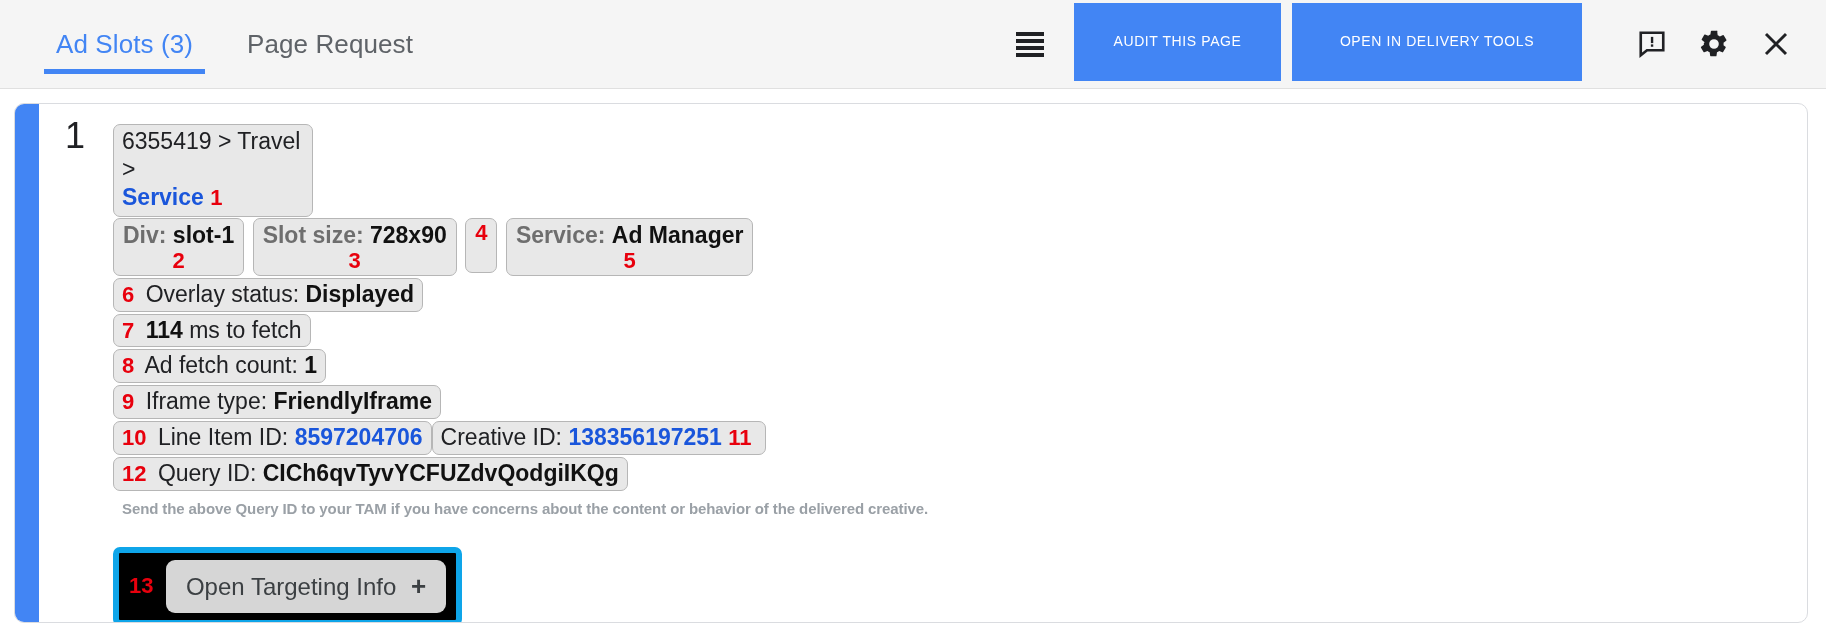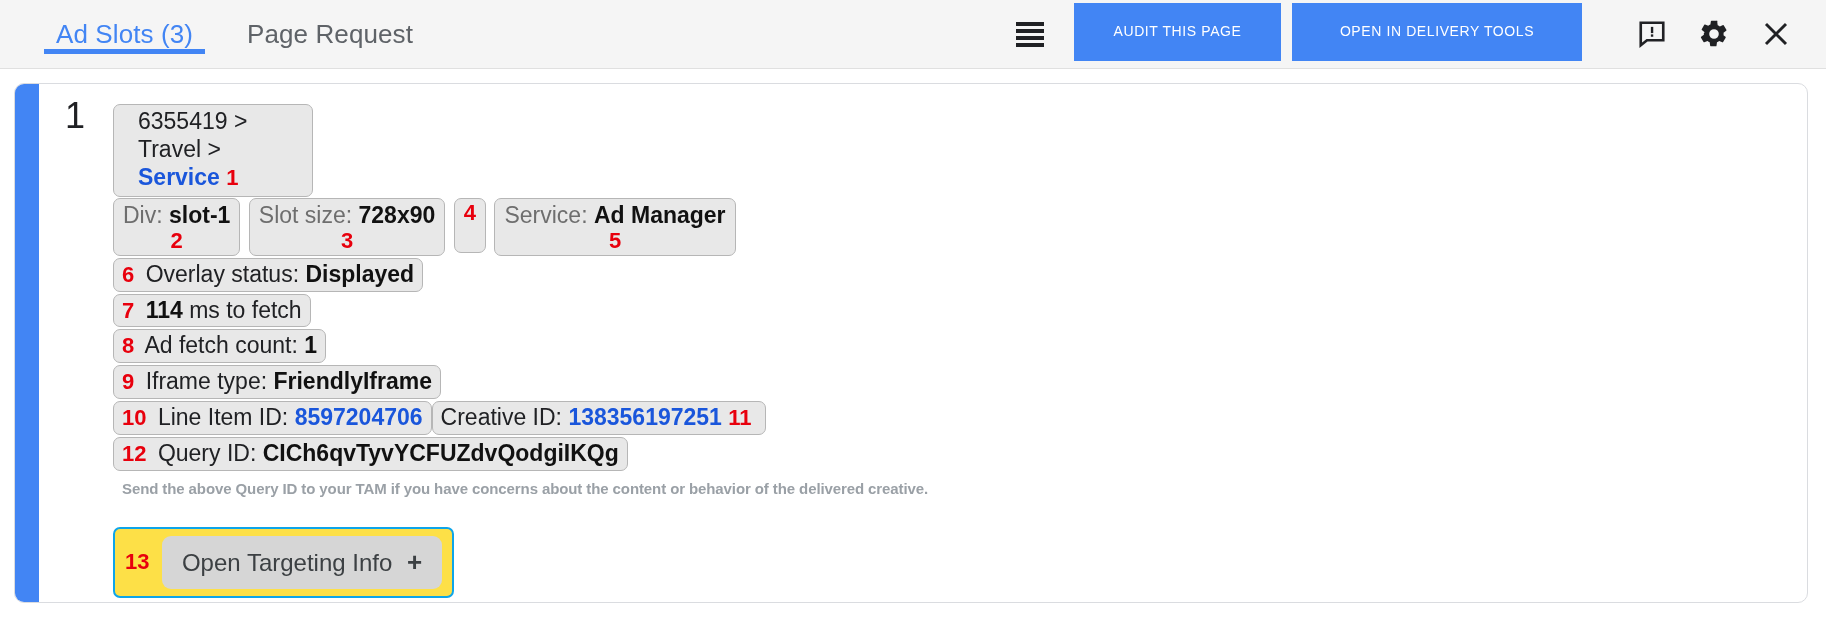--- a/index.html
+++ b/index.html
@@ -11,21 +11,21 @@
     height: 626px;
     background: #ffffff;
     font-family: "Liberation Sans", sans-serif;
     -webkit-font-smoothing: antialiased;
     overflow: hidden;
   }
 
   
   .header {
     position: relative;
-    height: 69px;
+    height: 89px;
     background: #f5f5f5;
     border-bottom: 1px solid #e0e0e0;
     display: flex;
     align-items: stretch;
     box-sizing: border-box;
   }
   .tabs {
     display: flex;
     align-items: stretch;
     padding-left: 40px;
@@ -145,33 +145,33 @@
     background: #e8e8e8;
     border: 1px solid #b6b6b6;
     border-radius: 7px;
     box-sizing: border-box;
     vertical-align: top;
     font-size: 23px;
     color: #202124;
     padding: 2px 7px 1px 7px;
     line-height: 1.22;
   }
-  .chip .lbl { color: #6e6e6e; }
+  .chip .lbl { color: #6e6e6e; font-weight: bold; }
   .chip .val { font-weight: bold; color: #111111; }
   .chip .val.link { color: #1a56db; font-weight: bold; }
   .badge {
     color: #e8000d;
     font-weight: bold;
     font-size: 22px;
   }
 
   
   .breadcrumb-chip {
     width: 200px;
-    padding: 2px 8px 4px 24px;
+    padding: 2px 8px 4px 8px;
   }
   .breadcrumb-chip .crumb { color: #202124; }
   .breadcrumb-chip .leaf { color: #1a56db; font-weight: bold; }
 
   .row { margin-top: 2px; }
   .row.meta { margin-top: 1px; white-space: nowrap; }
   .meta-chip {
     position: relative;
     min-height: 55px;
     padding: 2px 9px 0 9px;
@@ -194,22 +194,22 @@
     margin-left: 9px;
     font-size: 15px;
     font-weight: bold;
     color: #9aa0a6;
     letter-spacing: -.1px;
   }
 
   .targeting-wrap {
     margin-top: 30px;
     display: inline-block;
-    background: #fde047;
-    border: 2px solid #0ea5e9;
+    background: #000000;
+    border: 6px solid #0ea5e9;
     border-radius: 7px;
     padding: 7px 10px 7px 6px;
   }
   .targeting-wrap .badge { margin: 0 8px 0 4px; vertical-align: middle; }
   .targeting-btn {
     display: inline-block;
     background: #d6d6d6;
     border: none;
     border-radius: 9px;
     font-family: "Liberation Sans", sans-serif;

